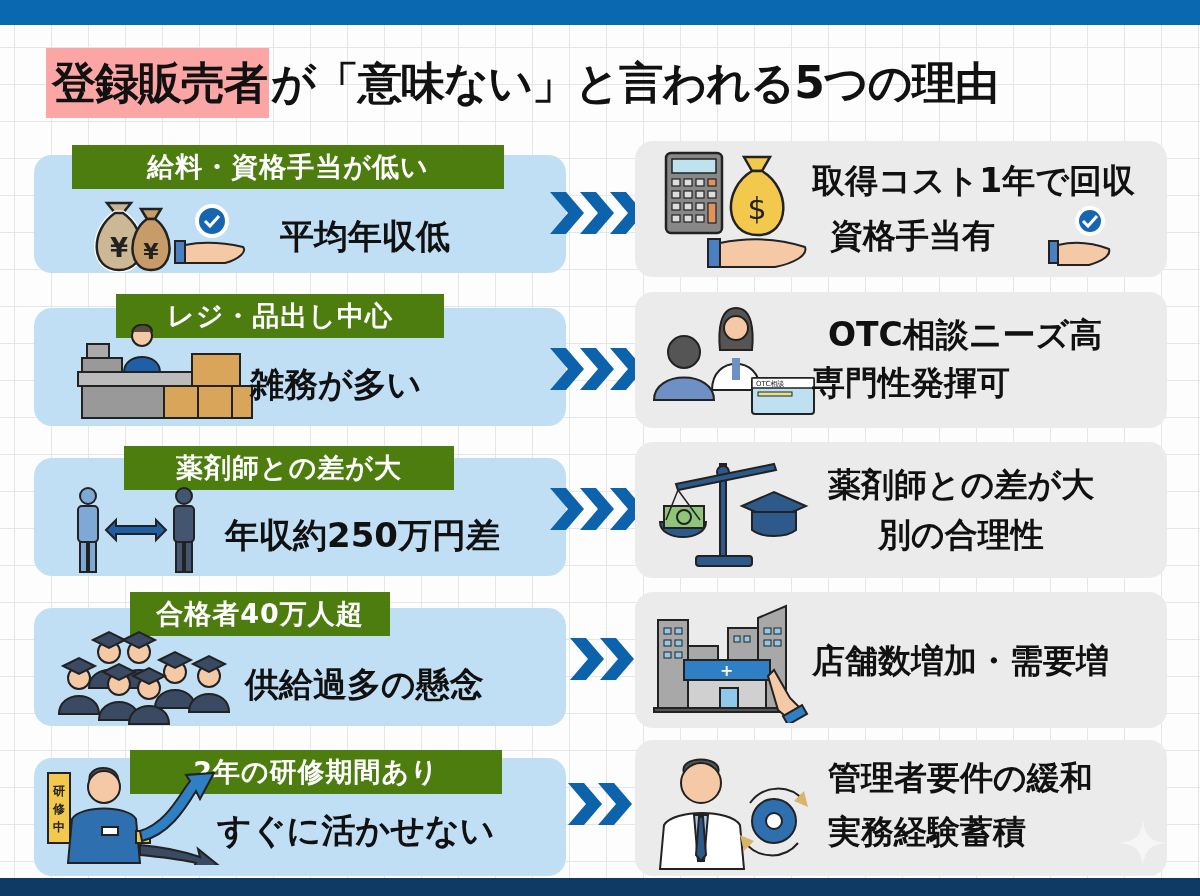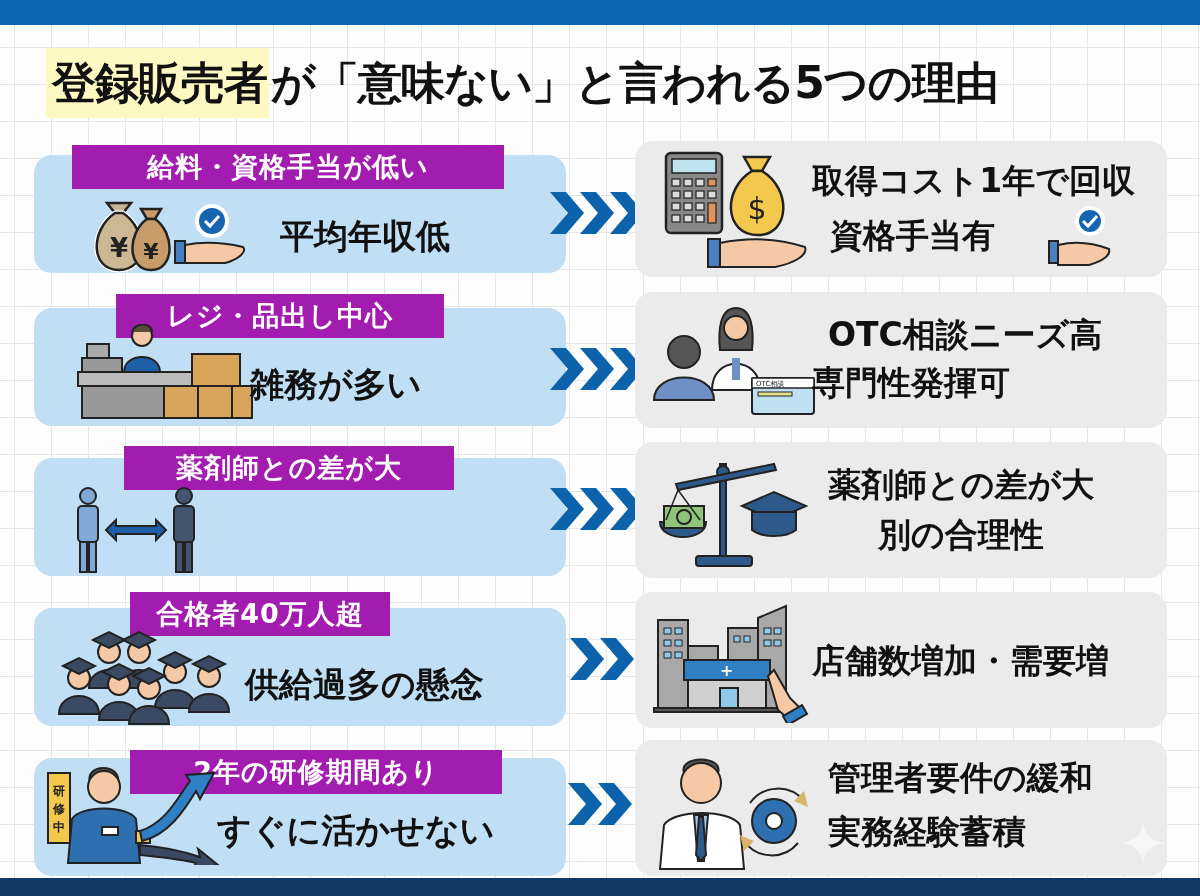--- a/index.html
+++ b/index.html
@@ -16,31 +16,31 @@
   }
   .top-bar { position: absolute; left: 0; top: 0; width: 1200px; height: 25px; background: #0a68b0; }
   .bottom-bar { position: absolute; left: 0; top: 878px; width: 1200px; height: 18px; background: #0e3a64; }
 
   .title {
     position: absolute; left: 46px; top: 48px; height: 70px;
     display: flex; align-items: center;
     font-weight: bold; font-size: 44px; color: #111; letter-spacing: -1px;
     white-space: nowrap;
   }
-  .title .hl { background: #fef9c3; padding: 0 2px 0 6px; height: 70px; display: flex; align-items: center; }
+  .title .hl { background: #fca5a5; padding: 0 2px 0 6px; height: 70px; display: flex; align-items: center; }
   .title .rest { padding-left: 2px; }
 
   .row { position: absolute; left: 0; width: 1200px; height: 145px; }
 
   .left-card {
     position: absolute; left: 34px; width: 532px; height: 118px;
     background: #c0dff5; border-radius: 18px;
   }
   .label-box {
-    position: absolute; height: 44px; background: #a21caf;
+    position: absolute; height: 44px; background: #4d7c0f;
     color: #fff; font-weight: bold; font-size: 27px;
     display: flex; align-items: center; justify-content: center;
     white-space: nowrap; letter-spacing: 1px;
   }
   .left-main {
     position: absolute; font-weight: bold; font-size: 34px; color: #111;
     white-space: nowrap;
   }
   .chevrons { position: absolute; left: 550px; width: 95px; height: 42px; }
 
@@ -183,20 +183,21 @@
       <rect x="12" y="20" width="20" height="36" rx="4" fill="#7ea9d6"></rect>
       <rect x="14" y="56" width="7" height="30" fill="#7ea9d6"></rect>
       <rect x="23" y="56" width="7" height="30" fill="#7ea9d6"></rect>
       <polygon points="40,44 50,34 50,40 90,40 90,34 100,44 90,54 90,48 50,48 50,54" fill="#1f5fa8"></polygon>
       <circle cx="118" cy="10" r="8" fill="#445570"></circle>
       <rect x="108" y="20" width="20" height="36" rx="4" fill="#445570"></rect>
       <rect x="110" y="56" width="7" height="30" fill="#445570"></rect>
       <rect x="119" y="56" width="7" height="30" fill="#445570"></rect>
     </g>
   </svg>
+  <div class="left-main" style="left:225px; top:73px;">年収約250万円差</div>
   <svg class="chevrons" style="top:48px;" viewBox="0 0 95 42">
       <use href="#chev3"></use>
     </svg>
   <div class="right-card" style="top:2px;"></div>
   <svg class="icon" style="left:654px; top:12px;" width="160" height="120" viewBox="0 0 160 120">
     <g stroke="#222" stroke-width="2">
       <rect x="66" y="12" width="6" height="98" fill="#2d5a8a"></rect>
       <circle cx="69" cy="20" r="6" fill="#2d5a8a"></circle>
       <polygon points="22,32 120,12 122,18 24,38" fill="#2d5a8a"></polygon>
       <rect x="42" y="104" width="56" height="10" rx="3" fill="#2d5a8a"></rect>

